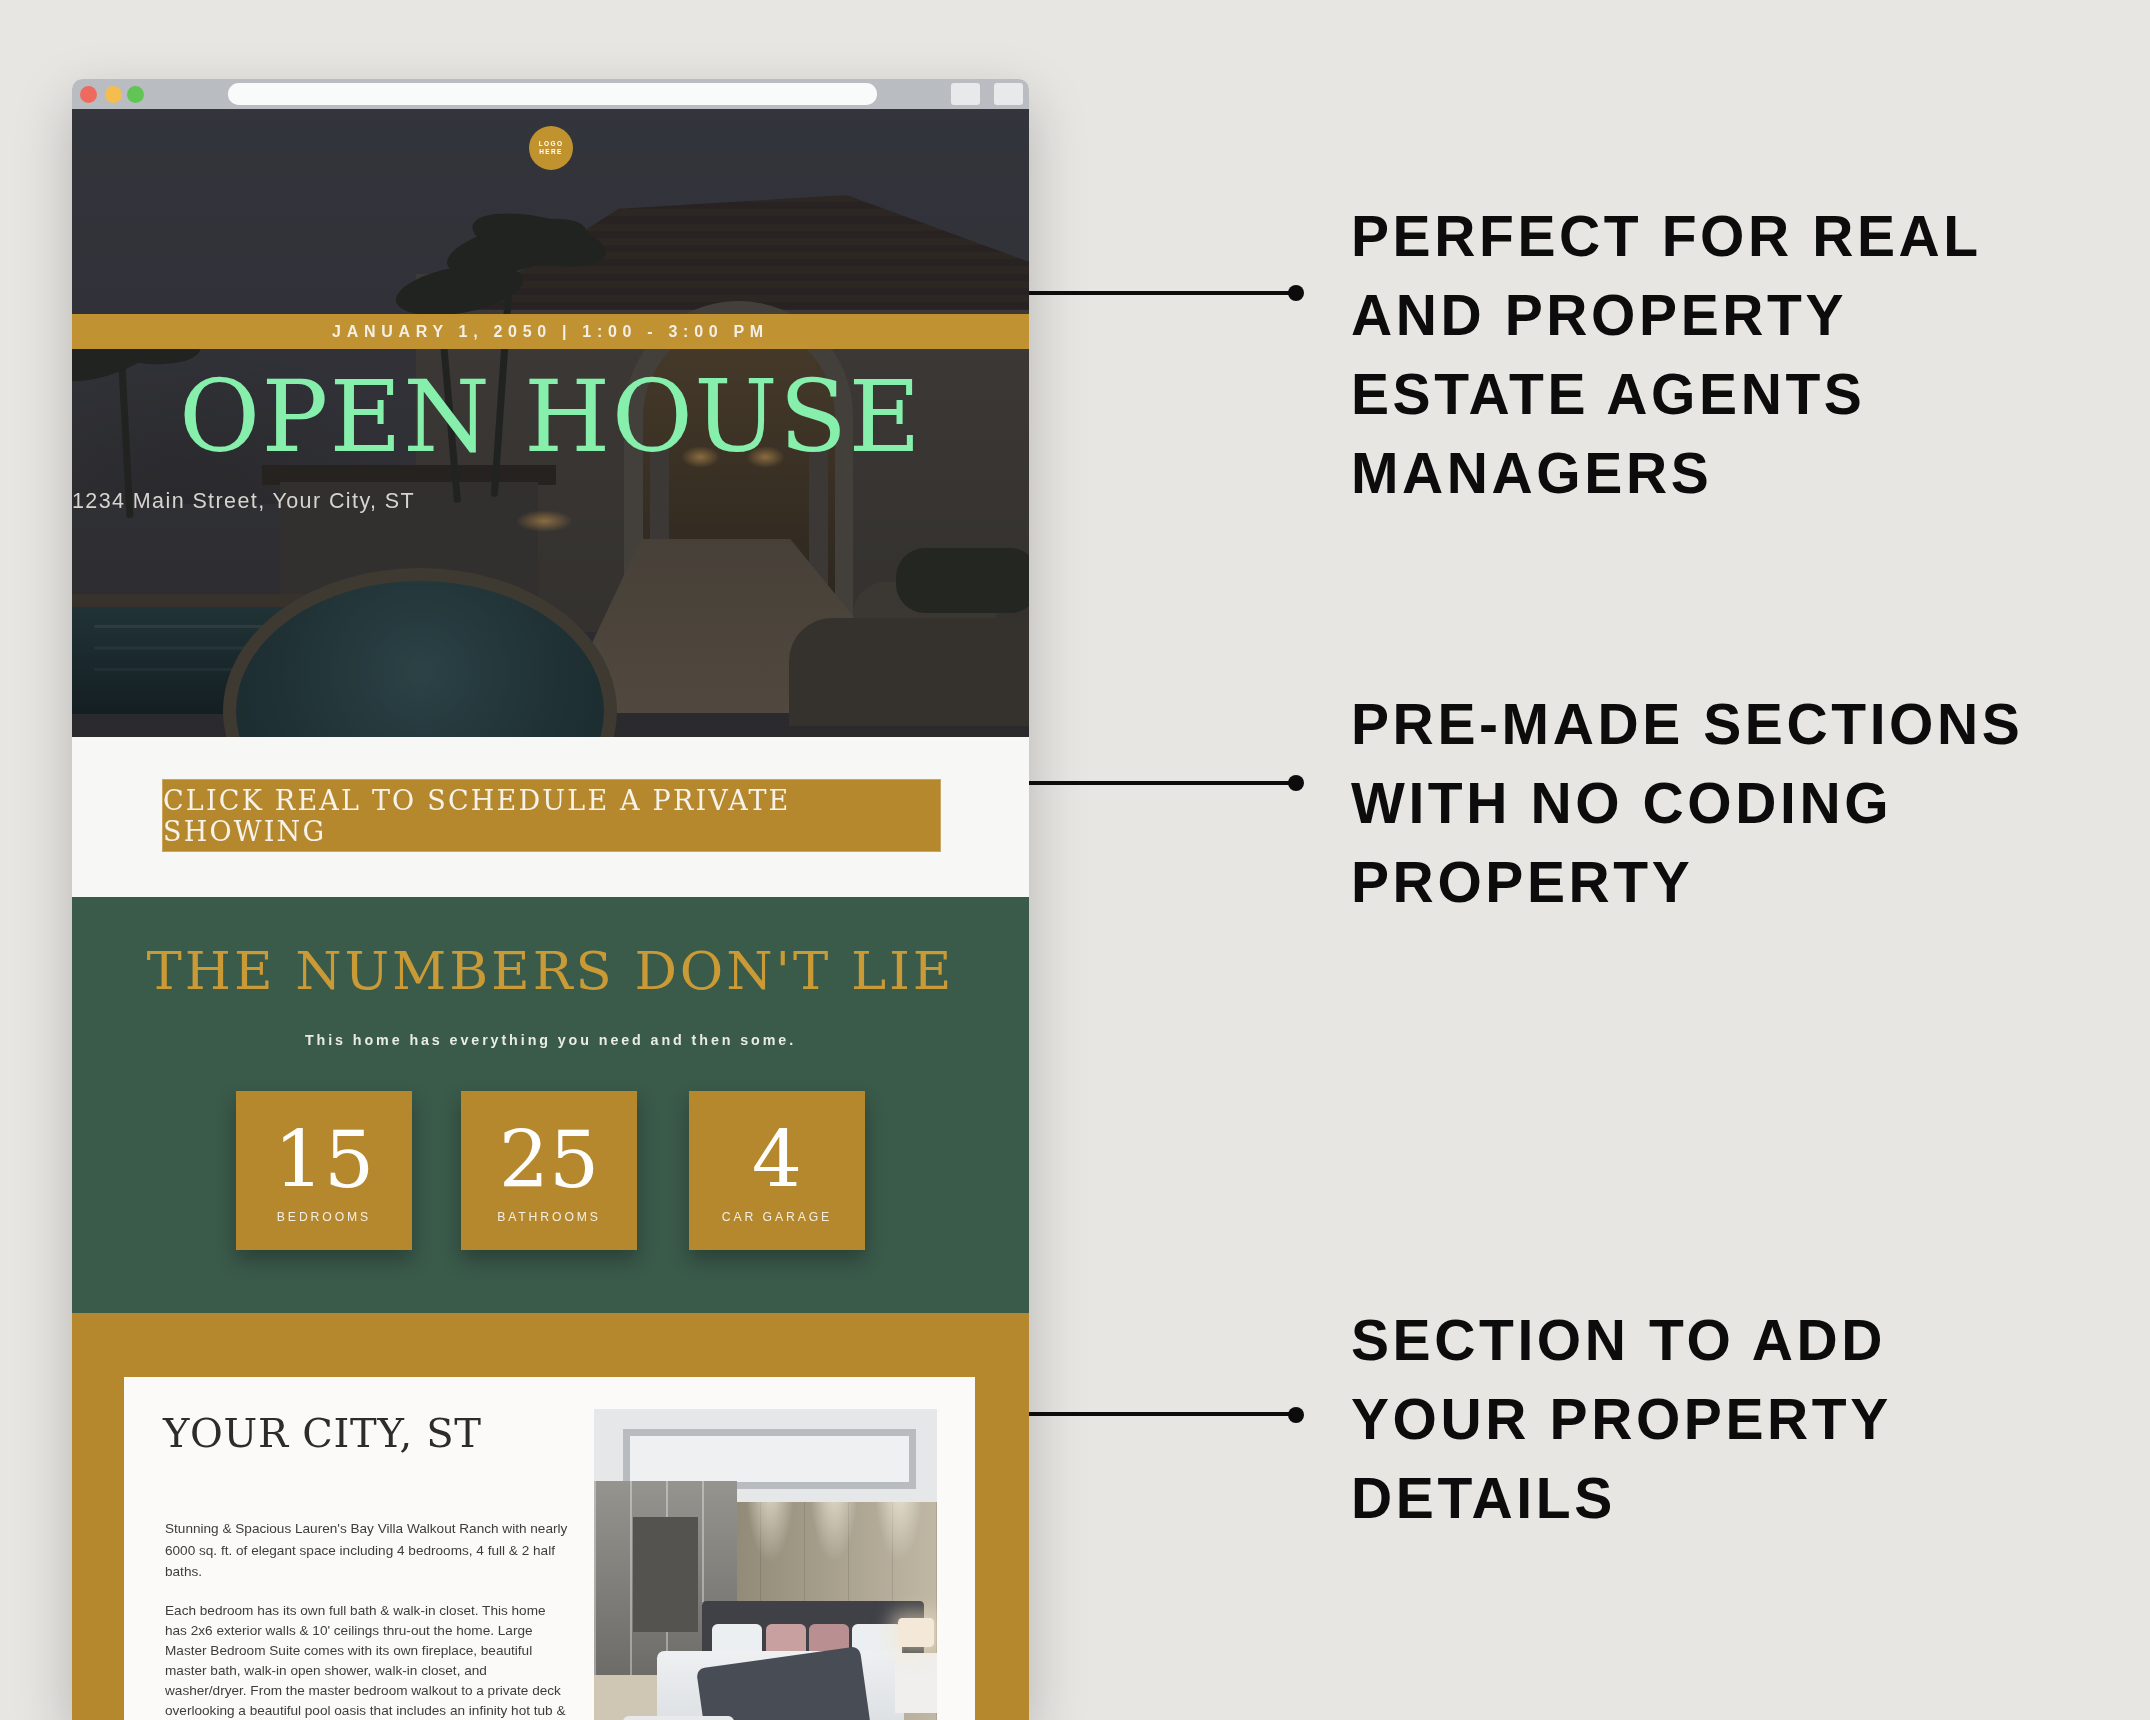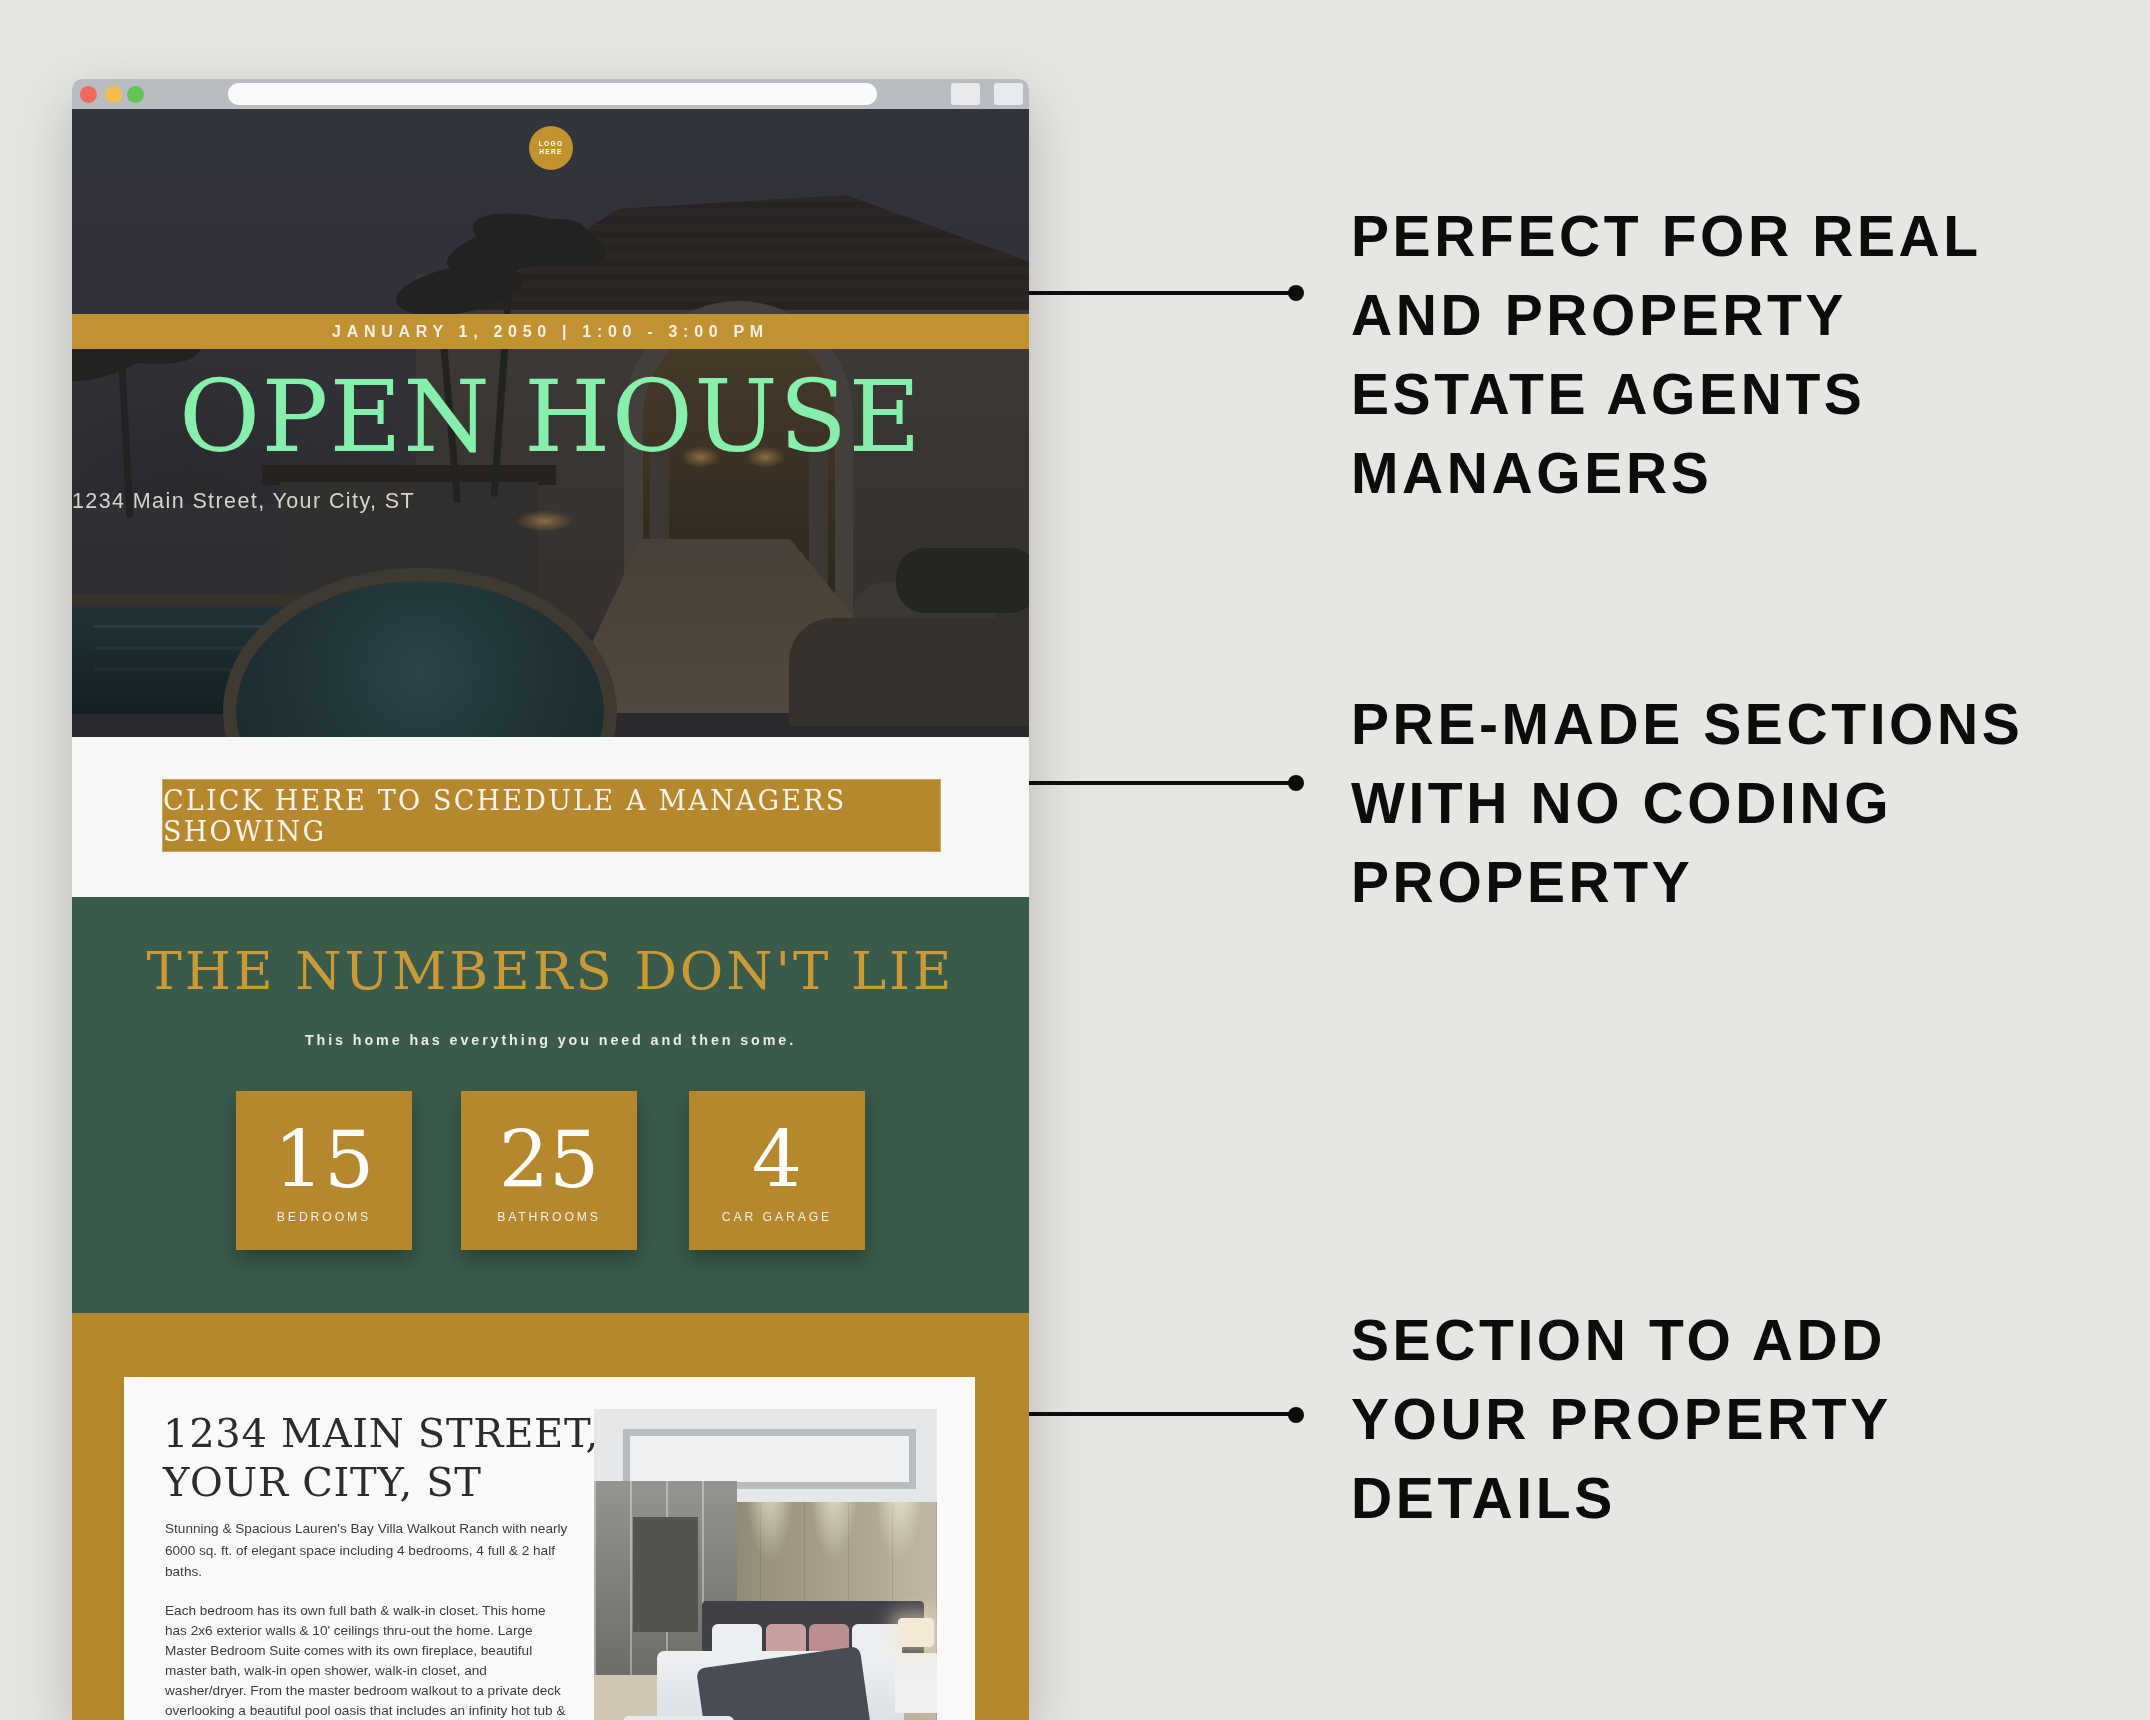--- a/index.html
+++ b/index.html
@@ -241,21 +241,21 @@
       <div class="logo-badge">
         <span>LOGO</span>
         <span>HERE</span>
       </div>
       <div class="date-banner">JANUARY 1, 2050   |   1:00 - 3:00 PM</div>
       <div class="hero-title">OPEN HOUSE</div>
       <div class="hero-address">1234 Main Street, Your City, ST</div>
     </div>
 
     <div class="cta-section">
-      <div class="cta-button">CLICK HERE TO SCHEDULE A MANAGERS SHOWING</div>
+      <div class="cta-button">CLICK REAL TO SCHEDULE A PRIVATE SHOWING</div>
     </div>
 
     <div class="stats-section">
       <div class="stats-title">THE NUMBERS DON'T LIE</div>
       <div class="stats-subtitle">This home has everything you need and then some.</div>
 
       <div class="stat-box sb1">
         <div class="stat-value">15</div>
         <div class="stat-label">BEDROOMS</div>
       </div>
@@ -265,21 +265,20 @@
       </div>
       <div class="stat-box sb3">
         <div class="stat-value">4</div>
         <div class="stat-label">CAR GARAGE</div>
       </div>
     </div>
 
     <div class="details-section">
       <div class="card">
         <div class="card-heading">
-          <div>1234 MAIN STREET,</div>
           <div>YOUR CITY, ST</div>
         </div>
         <div class="para p1">Stunning &amp; Spacious Lauren's Bay Villa Walkout Ranch with nearly 6000 sq. ft. of elegant space including 4 bedrooms, 4 full &amp; 2 half baths.</div>
         <div class="para p2">Each bedroom has its own full bath &amp; walk-in closet. This home has 2x6 exterior walls &amp; 10' ceilings thru-out the home. Large Master Bedroom Suite comes with its own fireplace, beautiful master bath, walk-in open shower, walk-in closet, and washer/dryer. From the master bedroom walkout to a private deck overlooking a beautiful pool oasis that includes an infinity hot tub &amp; breathtaking</div>
 
         <div class="bedroom">
           <div class="br-floor"></div>
           <div class="br-wall"></div>
           <div class="br-spot sp1"></div>
           <div class="br-spot sp2"></div>

